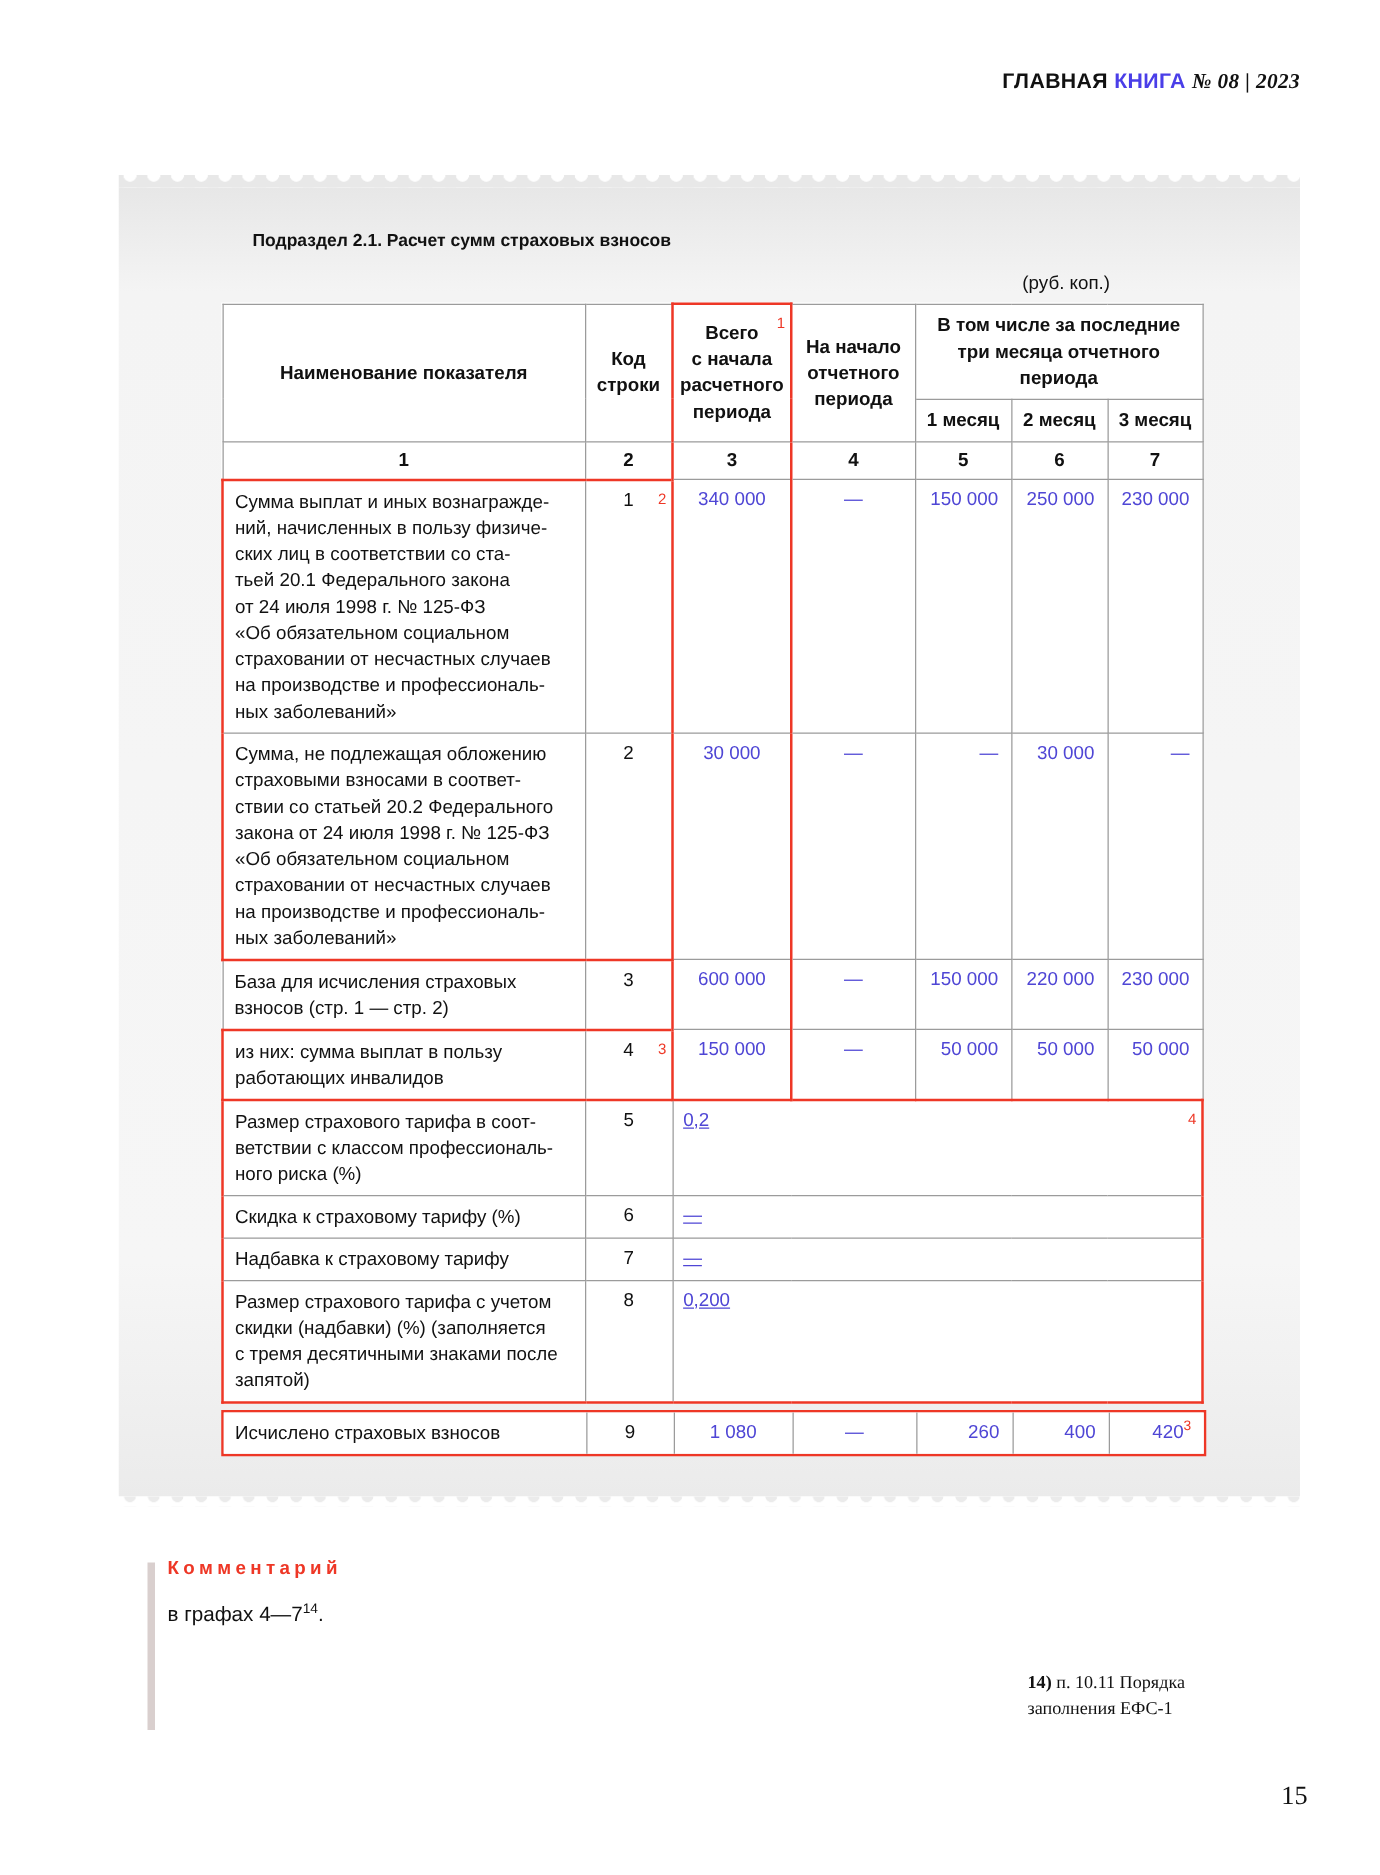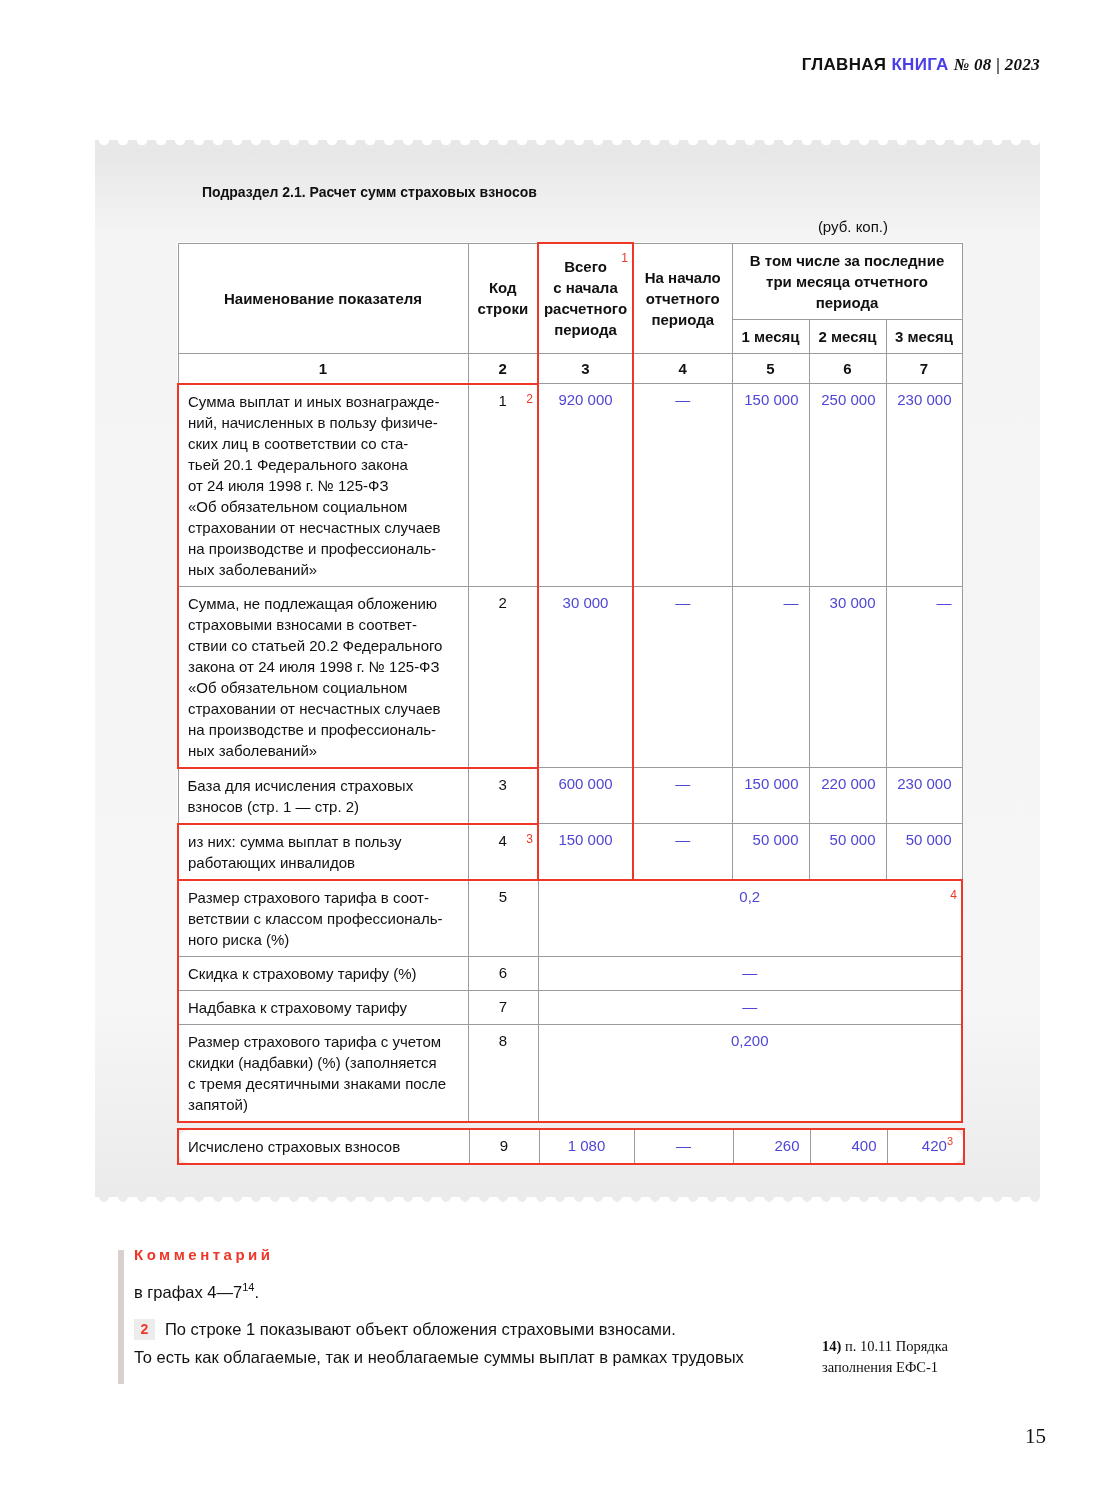--- a/index.html
+++ b/index.html
@@ -35,32 +35,32 @@
   .table-wrap{position:absolute;left:82px;top:102px;width:786px;}
   table{border-collapse:collapse;table-layout:fixed;width:784px;background:#fff;}
   td,th{border:1px solid var(--border-gray);padding:5px 8px;vertical-align:top;font-size:15px;line-height:21px;}
   th{font-weight:bold;text-align:center;vertical-align:middle;padding:6px 4px;}
   .pre{white-space:pre-line;}
   .num-row td{font-weight:bold;text-align:center;padding:4px 2px;}
   .code{ text-align:center;position:relative;}
   .vc{text-align:center;color:var(--val-blue);}
   .vr{text-align:right;padding-right:10px;color:var(--val-blue);}
   .name{padding:6px 9px;}
-  .span-val{text-align:center;color:var(--val-blue);position:relative;vertical-align:top;}
+  .span-val{text-align:left;color:var(--val-blue);position:relative;vertical-align:top;text-decoration:underline;}
   .mk{color:var(--red);font-size:12px;font-weight:normal;}
   .mk-abs{position:absolute;top:4px;right:4px;}
   th.rel{position:relative;}
   sup.mk{font-size:11px;vertical-align:super;line-height:0;}
   
   .rt{border-top:2px solid var(--red) !important;}
   .rb{border-bottom:2px solid var(--red) !important;}
   .rl{border-left:2px solid var(--red) !important;}
   .rr{border-right:2px solid var(--red) !important;}
   .row9-wrap{border:2px solid var(--red);margin-top:5px;width:788px;}
-  .row9-wrap table{width:100%;border-radius:10px;}
+  .row9-wrap table{width:100%;}
   .row9-wrap td{border-top:none;border-bottom:none;}
   .row9-wrap td:first-child{border-left:none;}
   .row9-wrap td:last-child{border-right:none;}
   
   .comments{position:absolute;left:118px;top:1246px;width:690px;}
   .comment-bar{position:absolute;left:0;top:4px;width:6px;height:134px;background:#d9cfce;}
   .comment-content{margin-left:16px;}
   .comment-heading{color:var(--red);font-weight:bold;font-size:15px;letter-spacing:3.5px;margin-bottom:10px;}
   .comment-item{font-size:16.5px;line-height:28px;}
   .badge{display:inline-block;width:21px;height:21px;background:#ececec;color:var(--red);
@@ -134,21 +134,21 @@
         <td class="name pre rt rl">Сумма выплат и иных вознагражде-
 ний, начисленных в пользу физиче-
 ских лиц в соответствии со ста-
 тьей 20.1 Федерального закона
 от 24 июля 1998 г. № 125-ФЗ
 «Об обязательном социальном
 страховании от несчастных случаев
 на производстве и профессиональ-
 ных заболеваний»</td>
         <td class="code rt rr"><span>1</span><span class="mk mk-abs">2</span></td>
-        <td class="vc rl rr">920 000</td>
+        <td class="vc rl rr">340 000</td>
         <td class="vc">—</td>
         <td class="vr">150 000</td>
         <td class="vr">250 000</td>
         <td class="vr">230 000</td>
       </tr>
       <tr>
         <td class="name pre rl rb">Сумма, не подлежащая обложению
 страховыми взносами в соответ-
 ствии со статьей 20.2 Федерального
 закона от 24 июля 1998 г. № 125-ФЗ
@@ -238,23 +238,19 @@
   </div>
 </div>
 
 <div class="comments">
   <div class="comment-bar"></div>
   <div class="comment-content">
     <div class="comment-heading">Комментарий</div>
     <div class="comment-item">
       <div><span>в графах 4—7</span><sup>14</sup><span>.</span></div>
     </div>
-    <div class="comment-item" style="margin-top:9px">
-      <div><span class="badge">2</span><span>По строке 1 показывают объект обложения страховыми взносами.</span></div>
-      <div><span>То есть как облагаемые, так и необлагаемые суммы выплат в рамках трудовых</span></div>
-    </div>
   </div>
 </div>
 
 <div class="footnote"><span class="fn-marker">14)</span><span> п. 10.11 Порядка
 заполнения ЕФС-1</span></div>
 
 <div class="page-number">15</div>
 
 </body></html>

